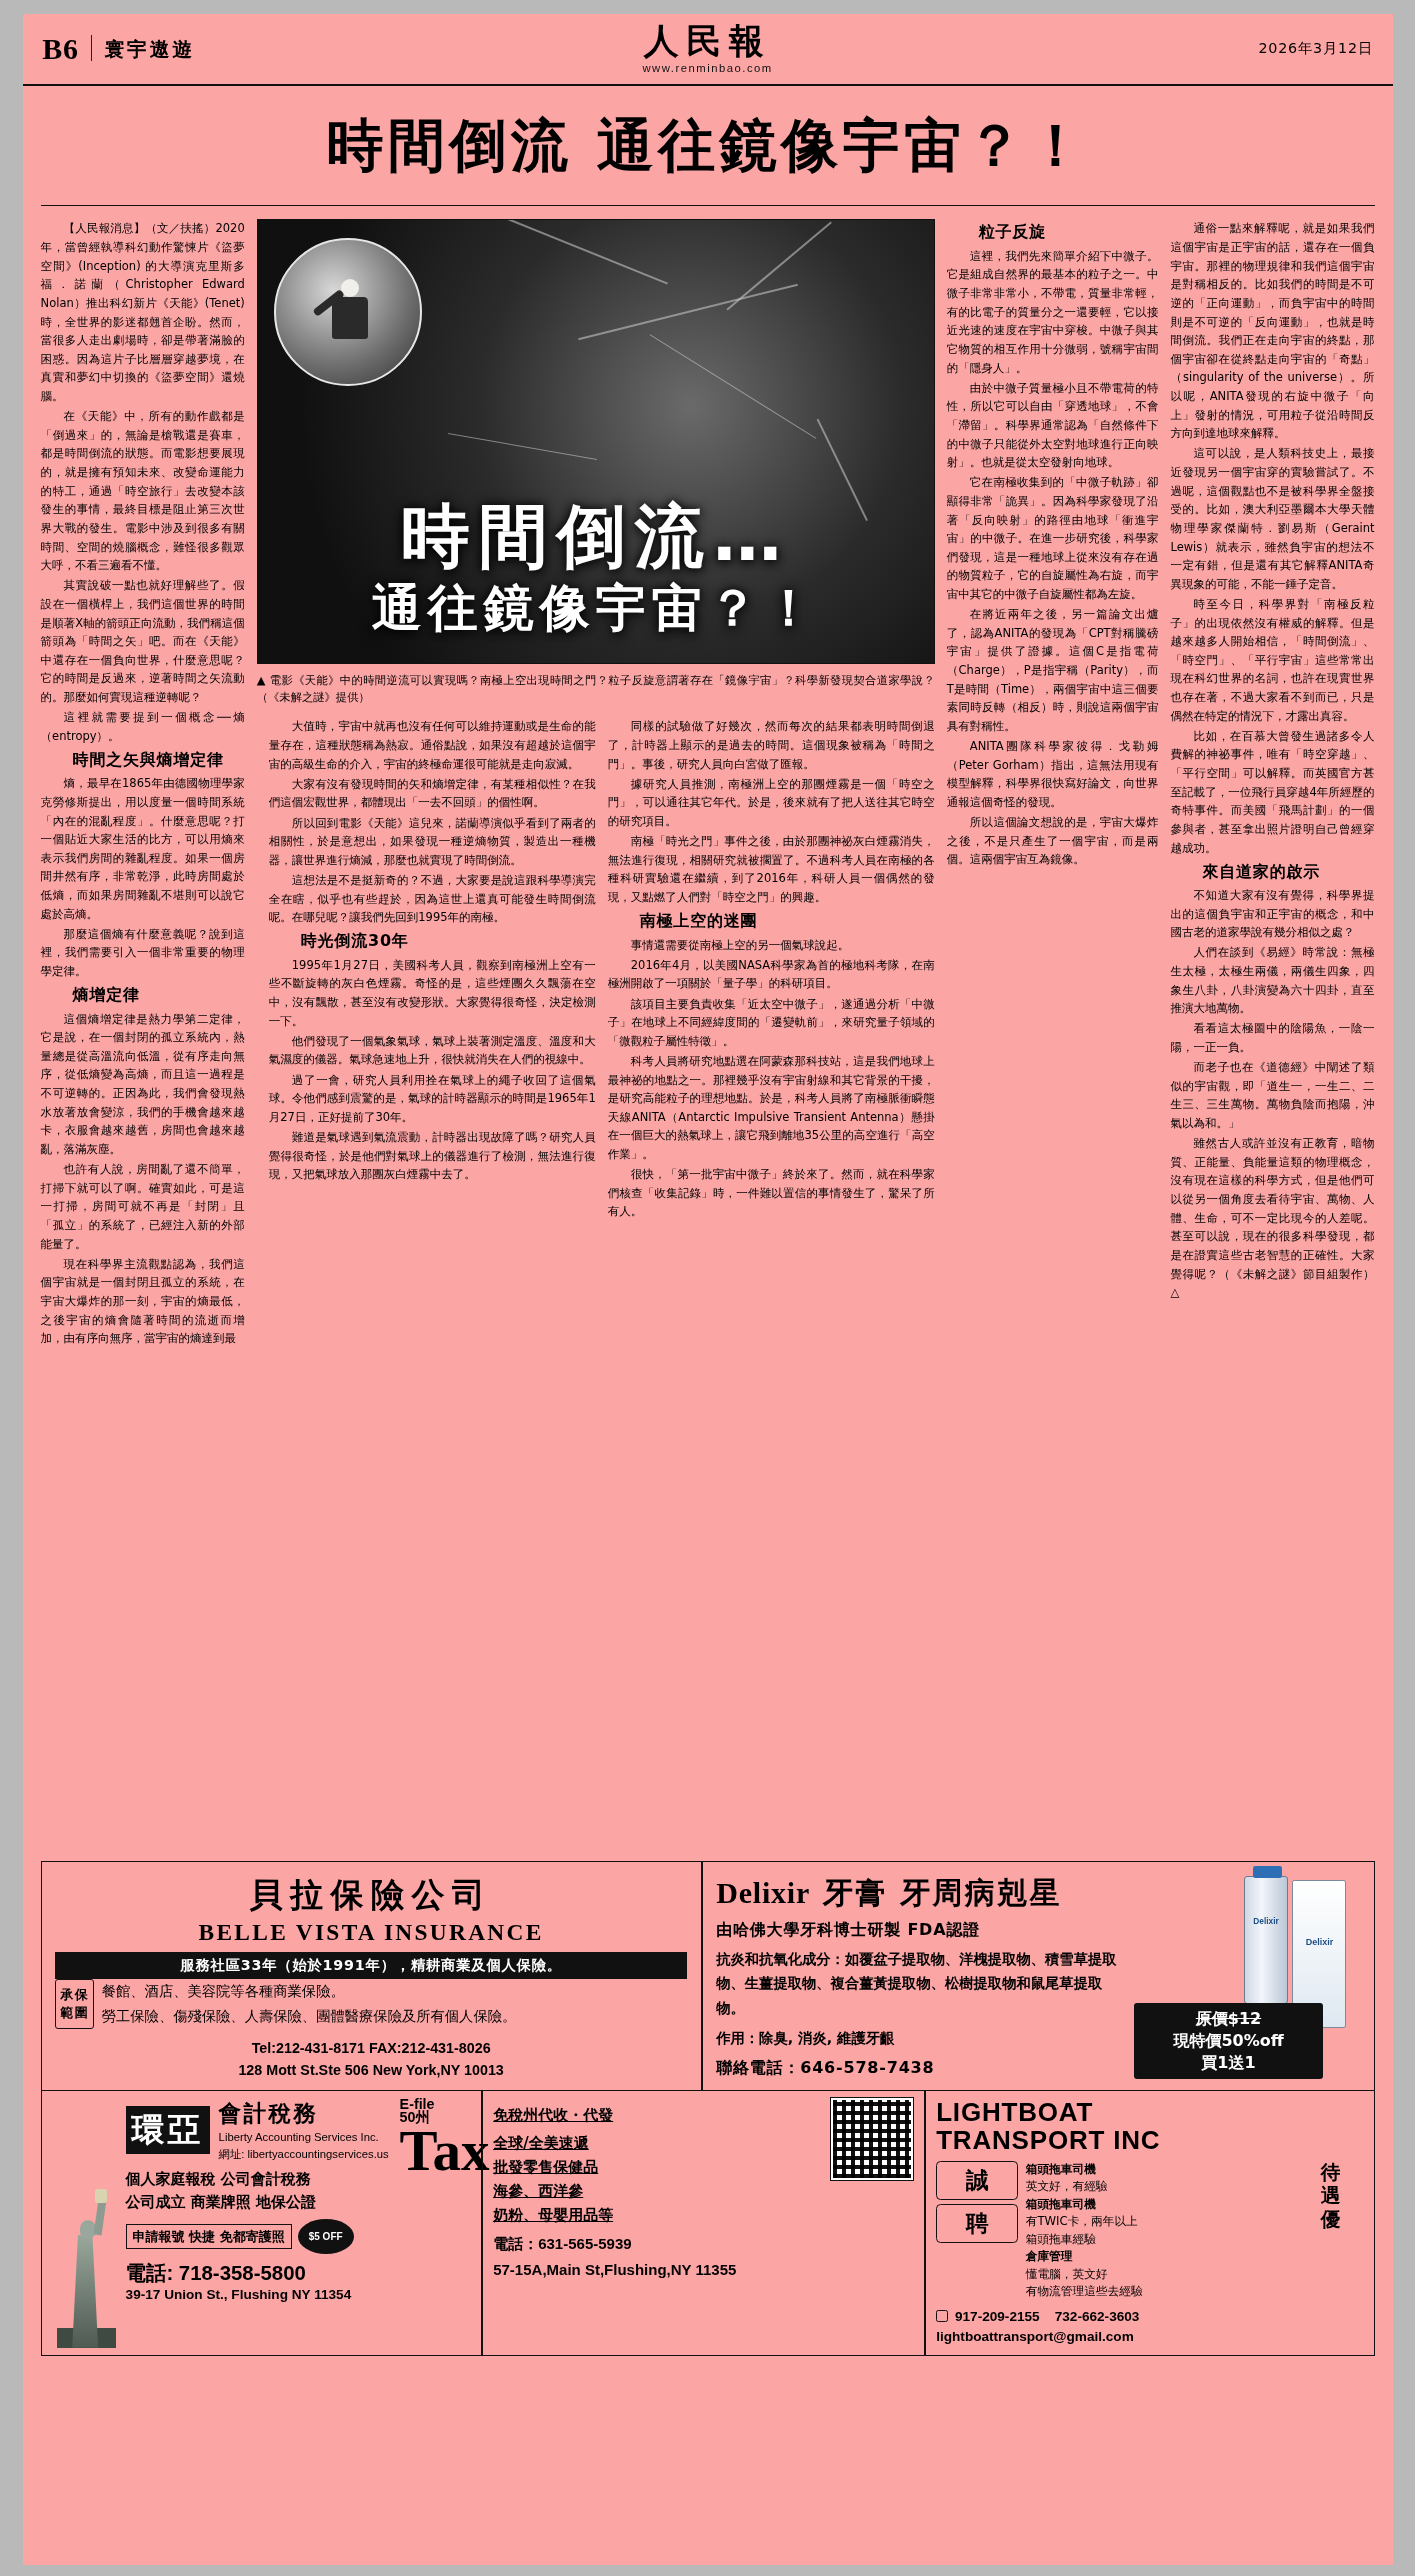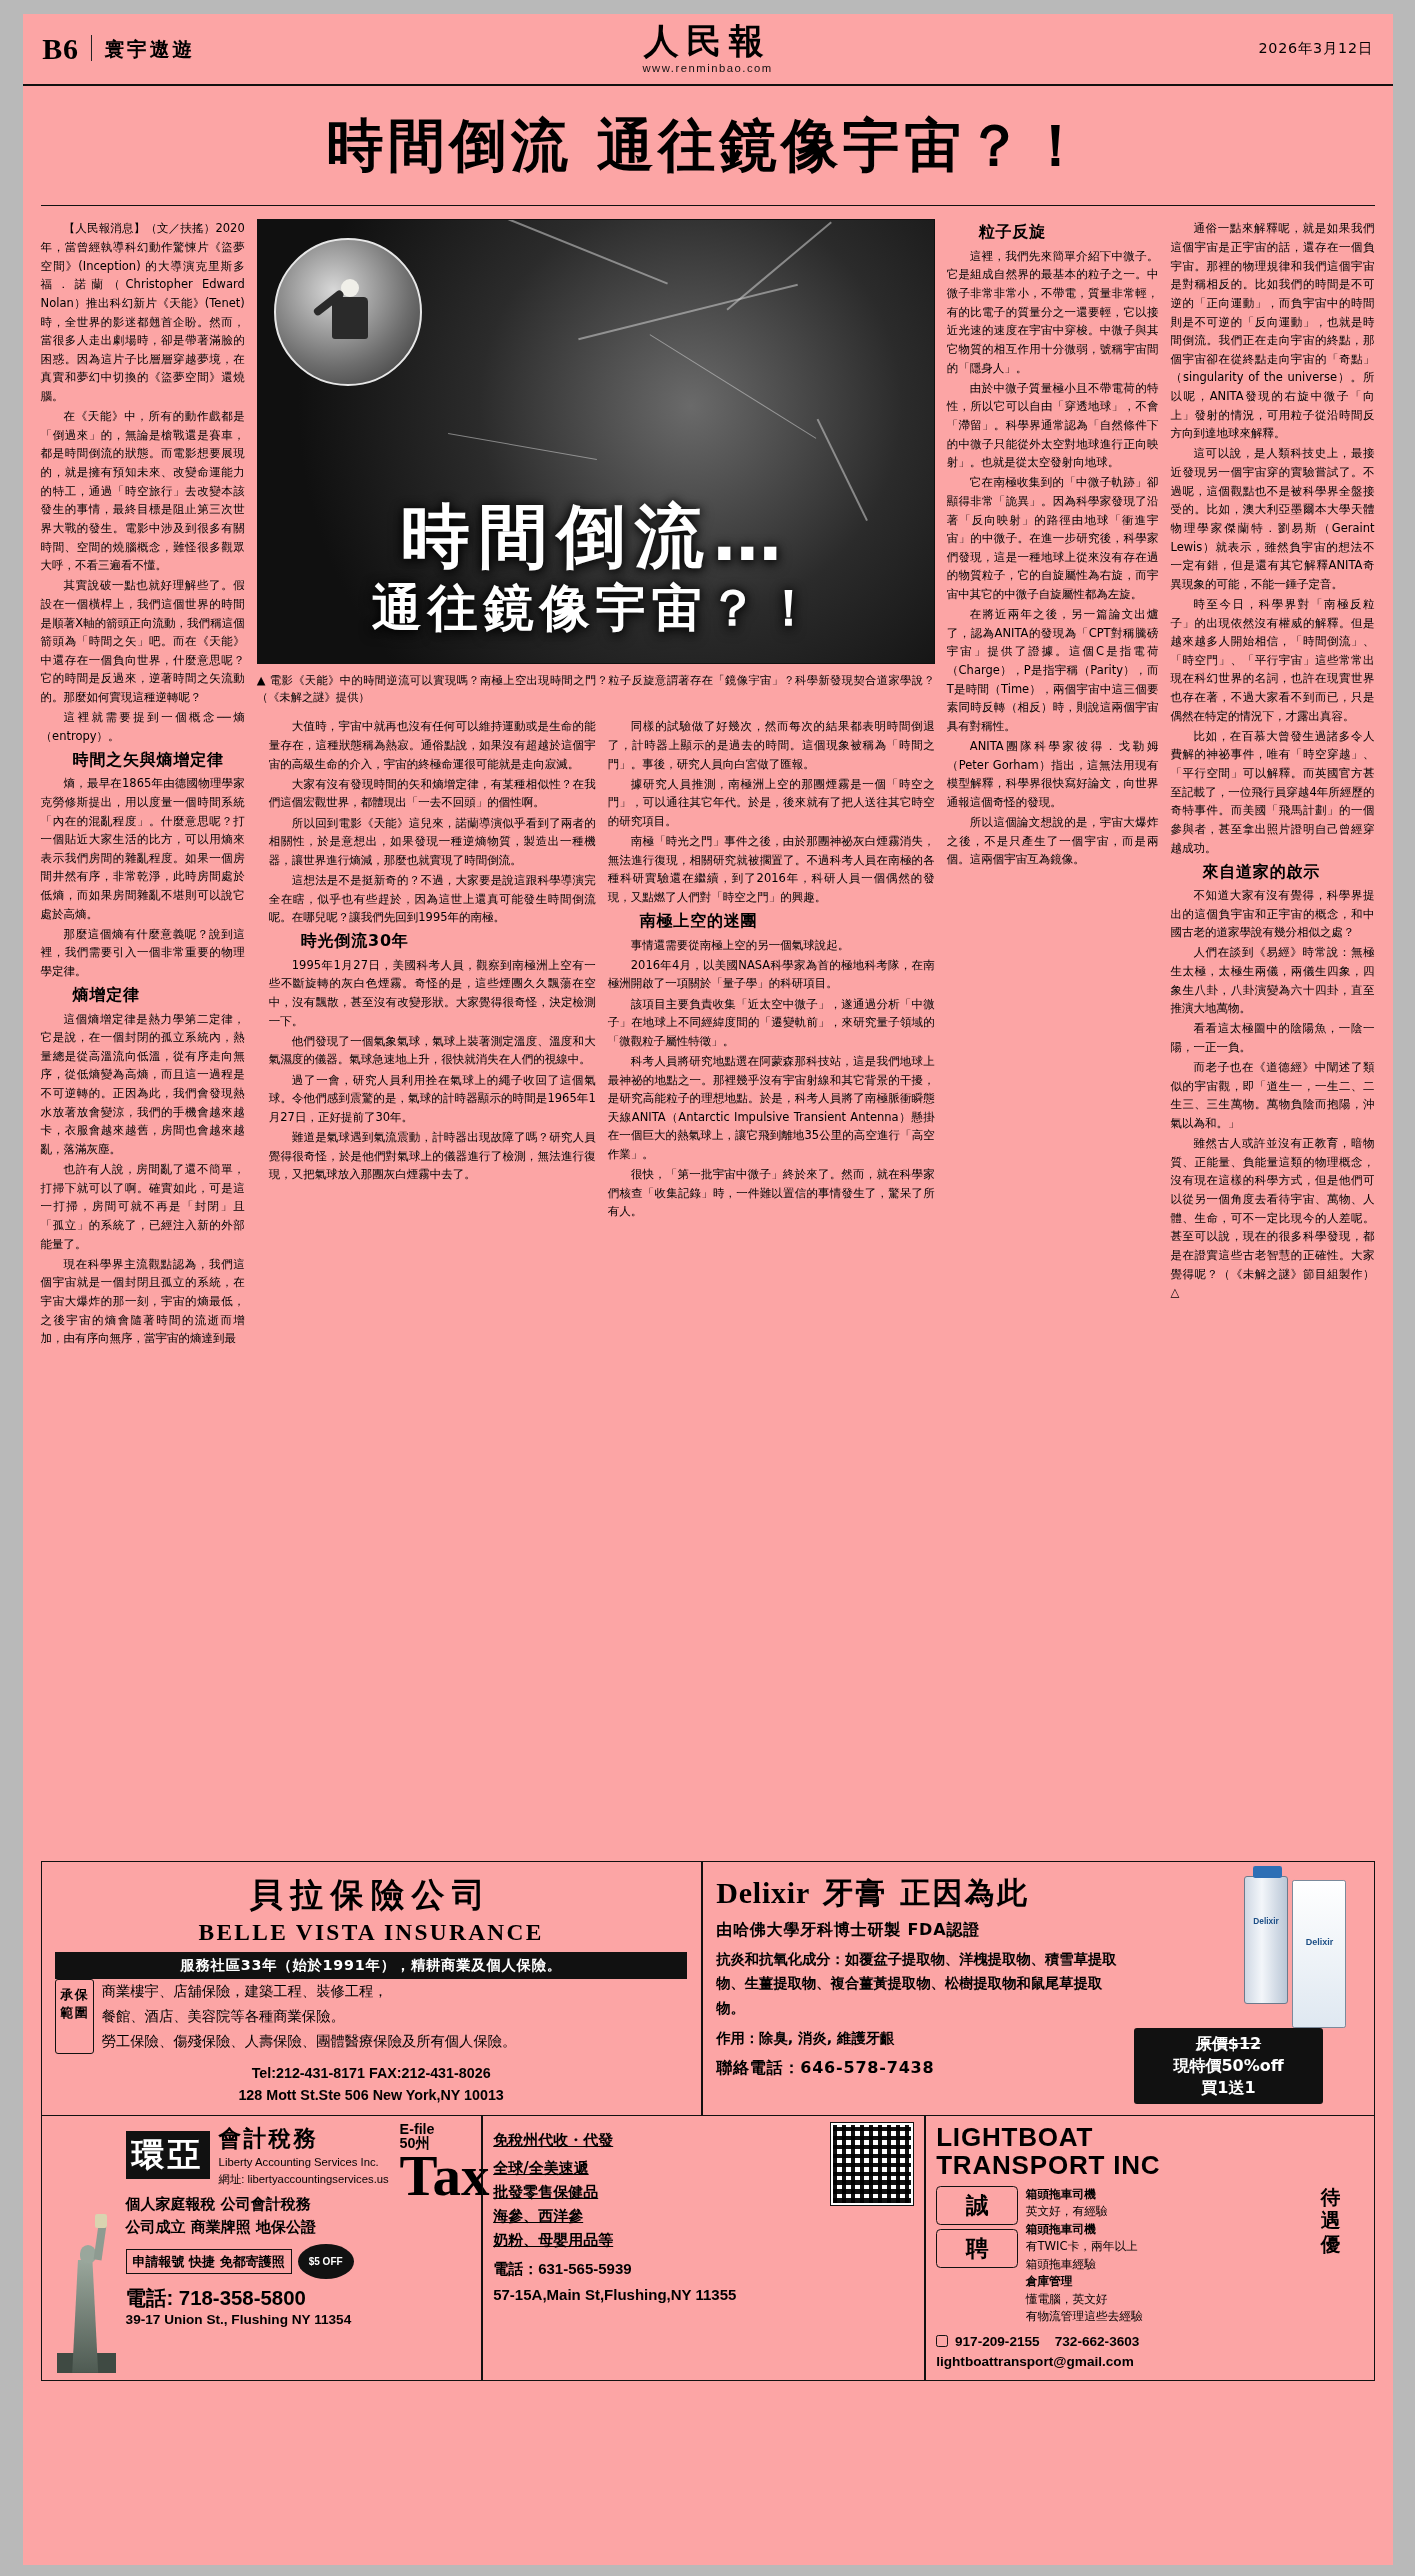--- a/index.html
+++ b/index.html
@@ -381,36 +381,35 @@
 
     <div class="ad-row">
 
       <div class="ad ad-ins">
         <div class="ins-title">貝拉保險公司</div>
         <div class="ins-title2">BELLE VISTA INSURANCE</div>
         <div class="ins-sub">服務社區33年（始於1991年），精耕商業及個人保險。</div>
         <div class="ins-body">
           <div class="ins-badge">承保範圍</div>
           <div class="ins-lines">
-            <div>商業樓宇、店舖保險，建築工程、裝修工程，</div>
             <div>餐館、酒店、美容院等各種商業保險。</div>
             <div>勞工保險、傷殘保險、人壽保險、團體醫療保險及所有個人保險。</div>
           </div>
         </div>
         <div class="ins-contact">
           <div>Tel:212-431-8171   FAX:212-431-8026</div>
           <div>128 Mott St.Ste 506 New York,NY 10013</div>
         </div>
       </div>
 
       <div class="ad ad-del">
         <div class="del-left">
           <div class="del-title">
             <span class="en">Delixir</span>
-            <span>牙膏 正因為此</span>
+            <span>牙膏 牙周病剋星</span>
           </div>
           <div class="del-sub">由哈佛大學牙科博士研製  FDA認證</div>
           <div class="del-txt">抗炎和抗氧化成分：如覆盆子提取物、洋槐提取物、積雪草提取物、生薑提取物、複合薑黃提取物、松樹提取物和鼠尾草提取物。</div>
           <div class="del-txt">作用：除臭, 消炎, 維護牙齦</div>
           <div class="del-phone">聯絡電話：646-578-7438</div>
         </div>
         <div class="del-right">
           <div class="box">
             <div class="lbl">Delixir</div>
           </div>

